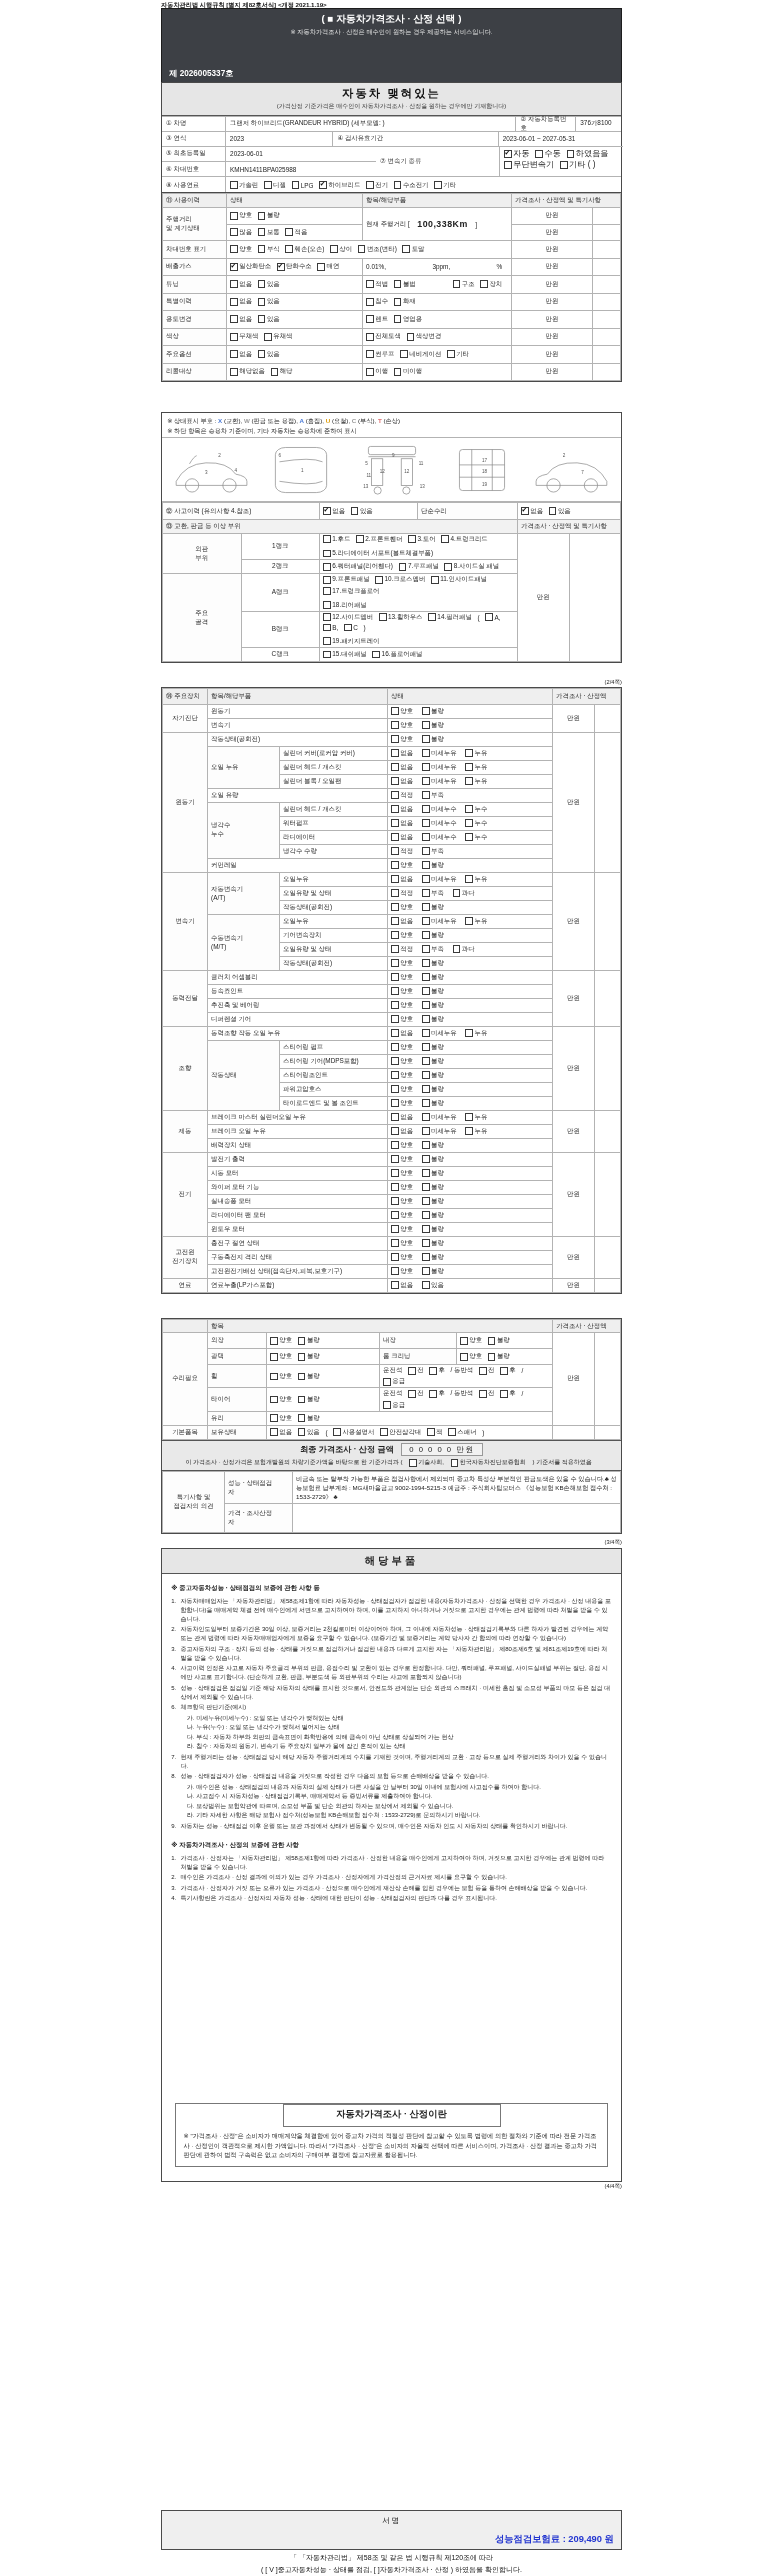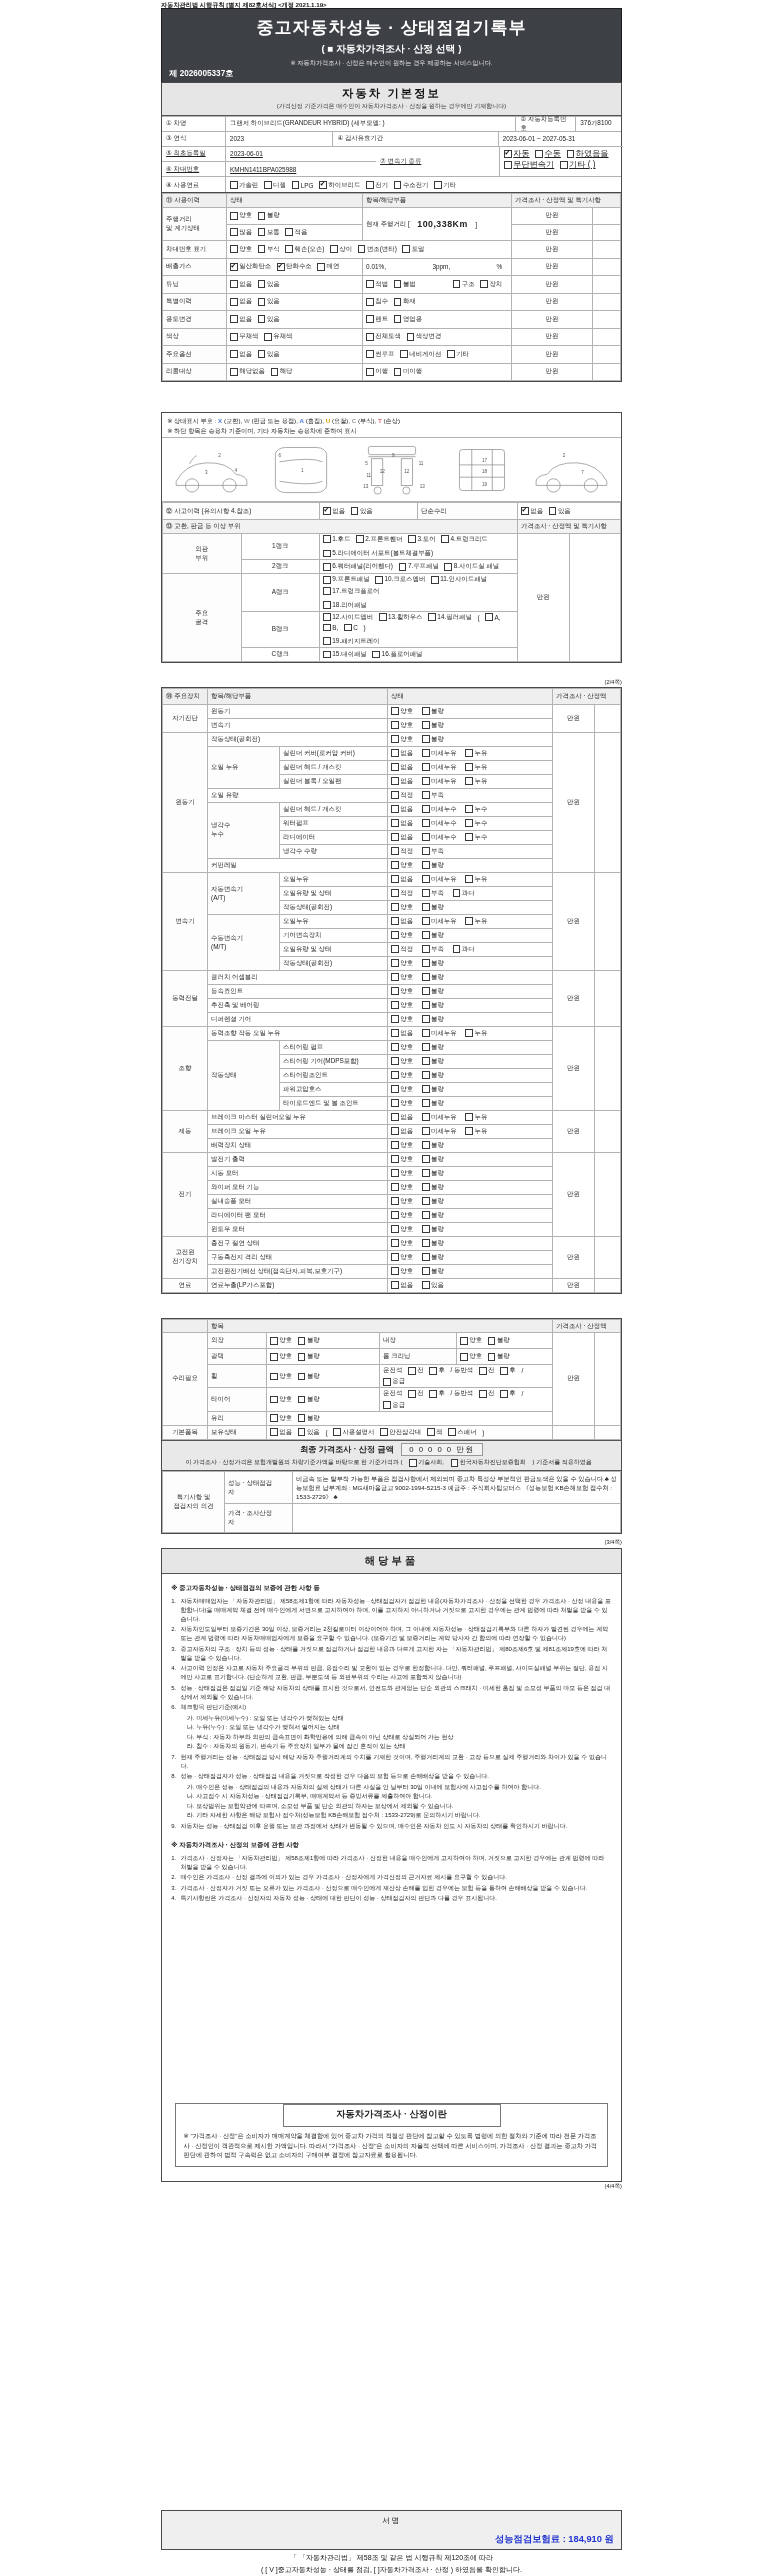--- a/index.html
+++ b/index.html
@@ -80,45 +80,44 @@
   .car{stroke:#8a8a8a;fill:none;stroke-width:1.4;}
 </style>
 </head>
 <body>
 
 <div class="canvas">
 
   <div class="abs top-note">자동차관리법 시행규칙 [별지 제82호서식] &lt;개정 2021.1.19&gt;</div>
 
   <div class="abs hdr">
-    <div class="t1">중고자동차성능 · 상태점검기록부</div>
     <div class="t2">( ■ 자동차가격조사 · 산정 선택 )</div>
     <div class="t3">※ 자동차가격조사 · 산정은 매수인이 원하는 경우 제공하는 서비스입니다.</div>
     <div class="docno">제 2026005337호</div>
   </div>
 
   <div class="abs sec" style="top:82px;">
     <div class="sec-head">
-      <h2>자동차 기본정보</h2>
+      <h2>자동차 맺혀있는</h2>
       <p>(가격산정 기준가격은 매수인이 자동차가격조사 · 산정을 원하는 경우에만 기재합니다)</p>
     </div>
     <div>
       <div class="frow" style="height:14px;">
         <div class="fcell" style="width:64px;">① 차명</div>
         <div class="fcell" style="width:292px;">그랜저 하이브리드(GRANDEUR HYBRID) (세부모델: )</div>
         <div class="fcell" style="width:60px;">② 자동차등록번호</div>
         <div class="fcell ctr" style="width:45px;">376가8100</div>
       </div>
       <div class="frow" style="height:14px;">
         <div class="fcell" style="width:64px;">③ 연식</div>
         <div class="fcell" style="width:108px;">2023</div>
         <div class="fcell" style="width:166px;">④ 검사유효기간</div>
         <div class="fcell" style="width:123px;">2023-06-01 ~ 2027-05-31</div>
       </div>
-      <div style="display:flex;text-decoration:underline;">
+      <div style="display:flex;">
         <div style="width:214px;">
           <div class="frow" style="height:14.4px;">
             <div class="fcell" style="width:64px;">⑤ 최초등록일</div>
             <div class="fcell" style="width:150px;">2023-06-01</div>
           </div>
           <div class="frow" style="height:14.4px;">
             <div class="fcell" style="width:64px;">⑥ 차대번호</div>
             <div class="fcell" style="width:150px;">KMHN1411BPA025988</div>
           </div>
         </div>
@@ -1824,21 +1823,21 @@
         <div class="dtxt">※ "가격조사 · 산정"은 소비자가 매매계약을 체결함에 있어 중고차 가격의 적절성 판단에 참고할 수 있도록 법령에 의한 절차와 기준에 따라 전문 가격조사 · 산정인이 객관적으로 제시한 가액입니다. 따라서 "가격조사 · 산정"은 소비자의 자율적 선택에 따른 서비스이며, 가격조사 · 산정 결과는 중고차 가격판단에 관하여 법적 구속력은 없고 소비자의 구매여부 결정에 참고자료로 활용됩니다.</div>
       </div>
     </div>
   </div>
 
   <div class="abs pmark" style="top:2183px;">(4/4쪽)</div>
 
 
   <div class="abs sign-box" style="top:2510px;">
     <div class="s1">서명</div>
-    <div class="fee">성능점검보험료 : 184,910 원</div>
+    <div class="fee">성능점검보험료 : 209,490 원</div>
   </div>
 
   <div class="abs confirm" style="top:2552px;">
     <div>「 「자동차관리법」 제58조 및 같은 법 시행규칙 제120조에 따라</div>
     <div>( [ V ]중고자동차성능 · 상태를 점검, [   ]자동차가격조사 · 산정 ) 하였음을 확인합니다.</div>
   </div>
 
 </div>
 
 

